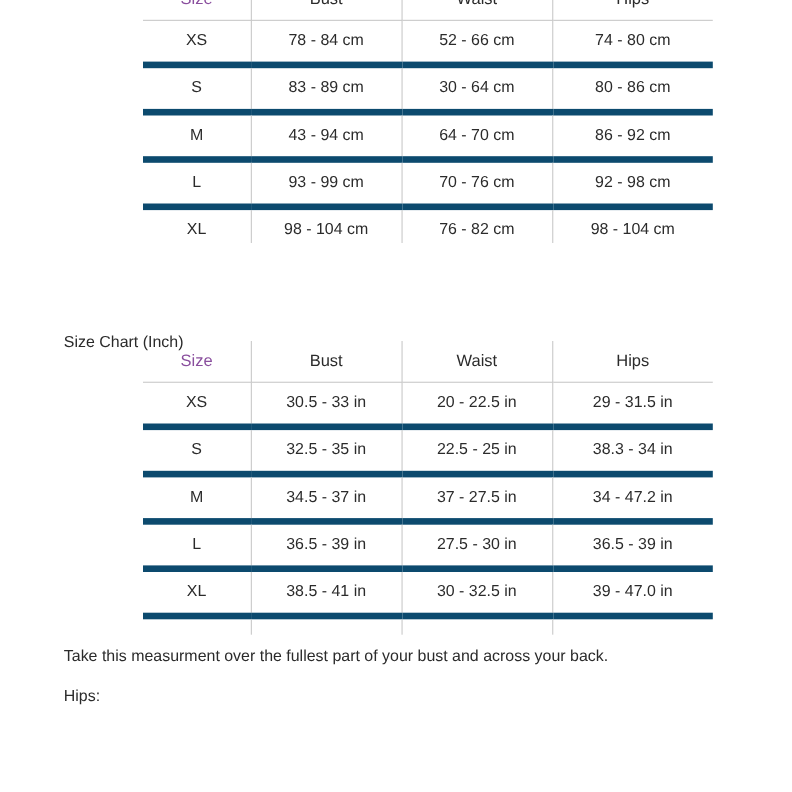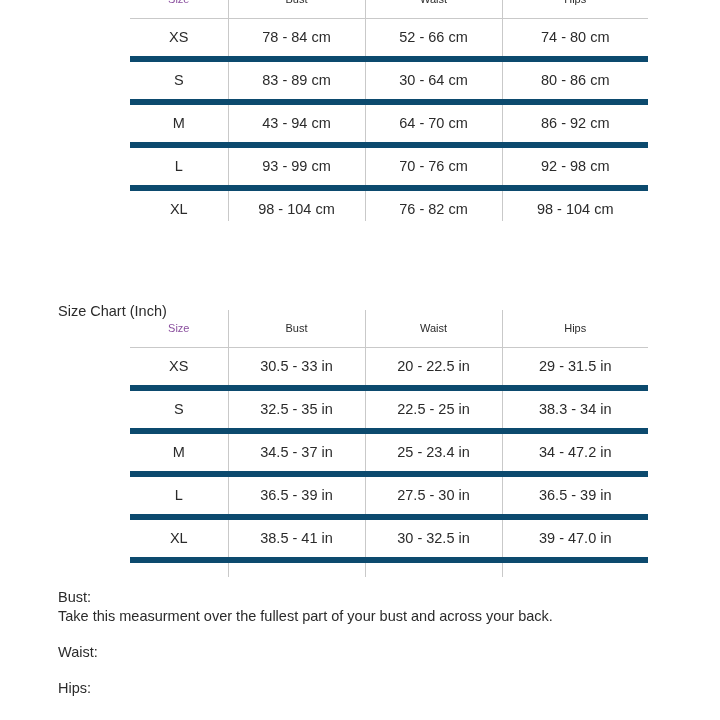--- a/index.html
+++ b/index.html
@@ -48,21 +48,21 @@
     color: #2b2b2b;
     border-bottom: 6px solid #0c4a6e;
     border-right: 1px solid #c9c9c9;
   }
   .size-table th:last-child,
   .size-table td:last-child {
     border-right: none;
   }
   .size-table th {
     border-bottom: 1px solid #c9c9c9;
-    font-size: 11px;
+    font-size: 15px;
   }
   .size-table th.col-size {
     color: #8a4f9e;
   }
   .size-table tbody tr:last-child td {
     border-bottom: none;
   }
   
   .size-table tbody tr.tail td {
     height: 14px;
@@ -205,21 +205,21 @@
         </tr>
         <tr>
           <td>S</td>
           <td>32.5 - 35 in</td>
           <td>22.5 - 25 in</td>
           <td>38.3 - 34 in</td>
         </tr>
         <tr>
           <td>M</td>
           <td>34.5 - 37 in</td>
-          <td>25 - 23.4 in</td>
+          <td>37 - 27.5 in</td>
           <td>34 - 47.2 in</td>
         </tr>
         <tr>
           <td>L</td>
           <td>36.5 - 39 in</td>
           <td>27.5 - 30 in</td>
           <td>36.5 - 39 in</td>
         </tr>
         <tr>
           <td>XL</td>
@@ -232,25 +232,23 @@
           <td></td>
           <td></td>
           <td></td>
         </tr>
       </tbody>
     </table>
   </div>
 
   <div class="measure-guide">
     <div class="measure-block">
-      <span class="measure-term">Bust:</span>
       <span class="measure-desc">Take this measurment over the fullest part of your bust and across your back.</span>
     </div>
     <div class="measure-block">
-      <span class="measure-term">Waist:</span>
     </div>
     <div class="measure-block">
       <span class="measure-term">Hips:</span>
       <span class="measure-desc"></span>
     </div>
   </div>
 
 </div>
 
 </body></html>

